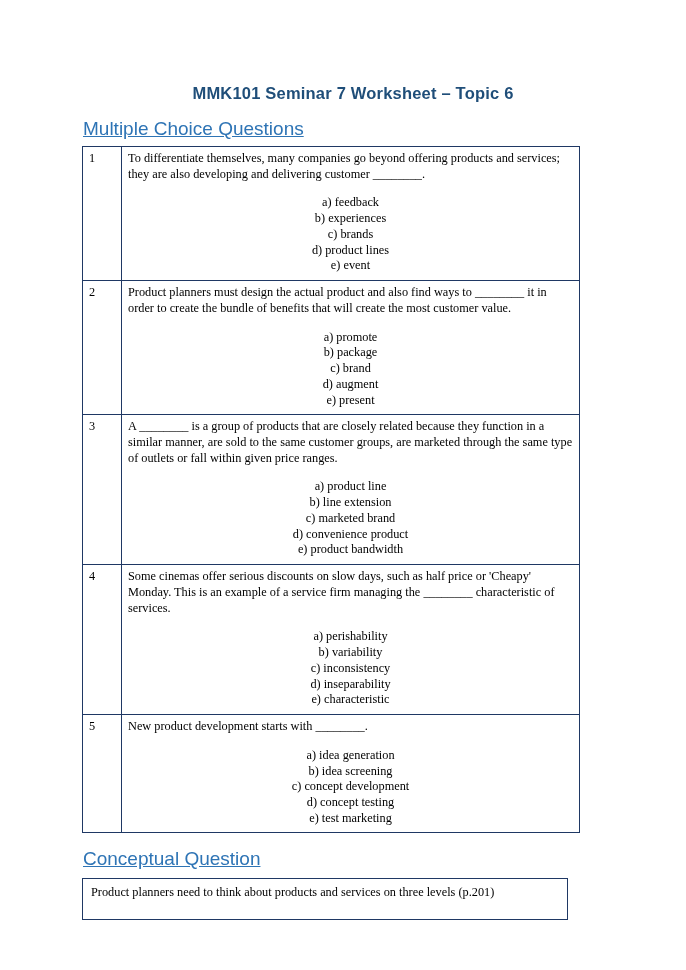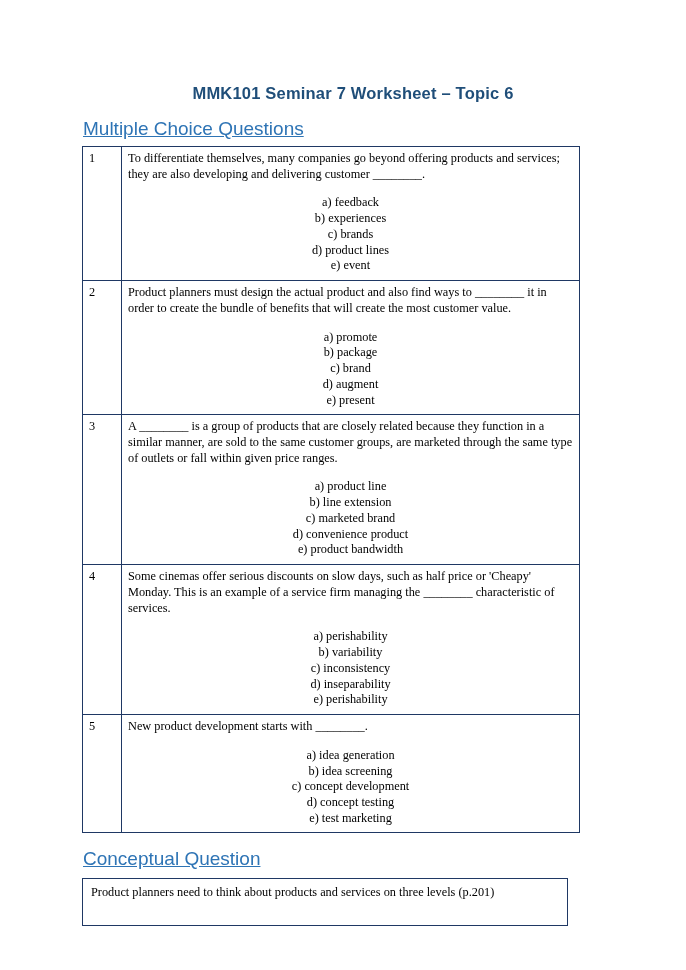--- a/index.html
+++ b/index.html
@@ -74,21 +74,21 @@
     white-space: nowrap;
   }
   .conceptual-wrap {
     margin-left: 82px;
     margin-top: 2px;
     width: 486px;
   }
   .conceptual-box {
     border: 1px solid #1F3864;
     width: 486px;
-    height: 48px;
+    height: 42px;
     box-sizing: border-box;
     padding: 6px 8px;
     font-size: 12.3px;
     line-height: 1.3;
   }
   .spacer-bottom {
     height: 12px;
   }
 </style>
 </head>
@@ -143,21 +143,21 @@
       </tr>
       <tr>
         <td class="num">4</td>
         <td>
           <div class="stem">Some cinemas offer serious discounts on slow days, such as half price or 'Cheapy' Monday. This is an example of a service firm managing the ________ characteristic of services.</div>
           <div class="options">
             <div>a) perishability</div>
             <div>b) variability</div>
             <div>c) inconsistency</div>
             <div>d) inseparability</div>
-            <div>e) perishability</div>
+            <div>e) characteristic</div>
           </div>
         </td>
       </tr>
       <tr>
         <td class="num">5</td>
         <td>
           <div class="stem">New product development starts with ________.</div>
           <div class="options">
             <div>a) idea generation</div>
             <div>b) idea screening</div>

